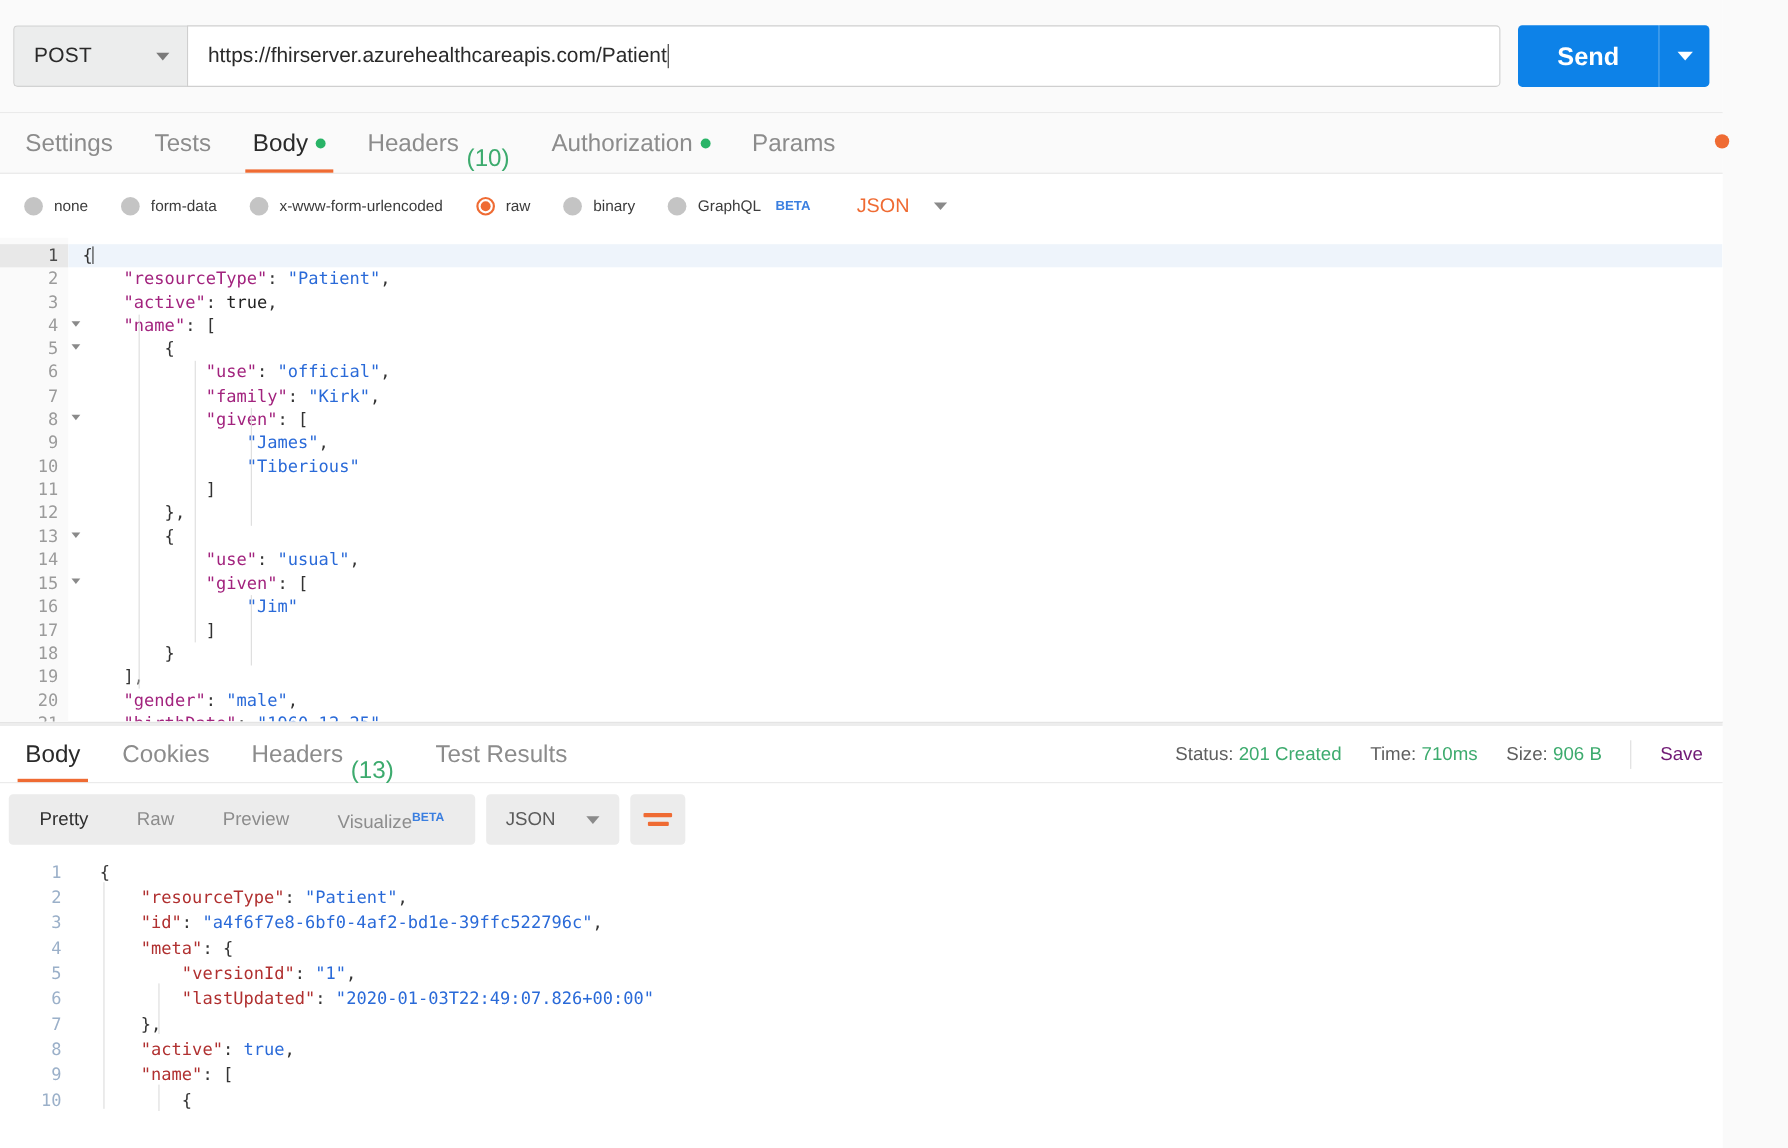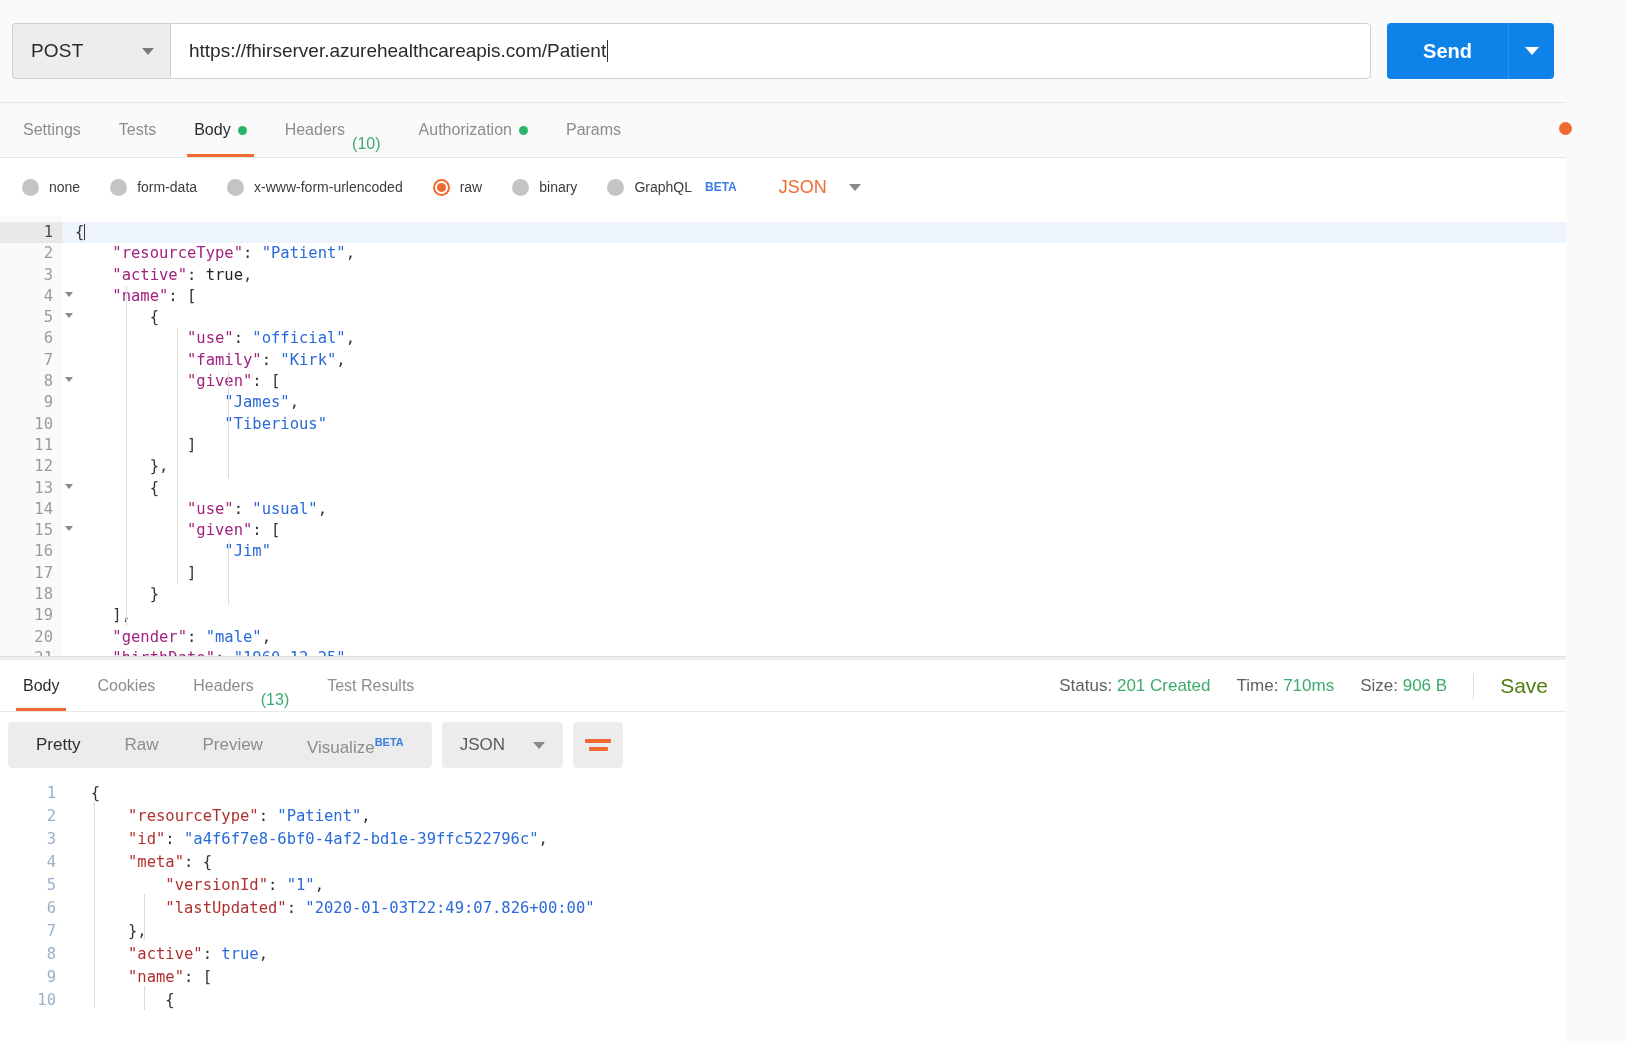--- a/index.html
+++ b/index.html
@@ -29,39 +29,39 @@
   .url-input {
     flex:1; height:56px; background:#fff;
     border:1px solid #cfcfcf; border-radius: 0 4px 4px 0;
     display:flex; align-items:center; padding: 0 18px;
     font-size: 19px; color:#2a2a2a; position:relative;
   }
   .url-text { white-space:nowrap; }
   .caret-bar { display:inline-block; width:1px; height:22px; background:#333; margin-left:1px; vertical-align:middle; }
   .send-group { margin-left: 16px; display:flex; height:56px; }
   .send-btn {
-    background:#0d82e8; color:#fff; font-size:20px; font-weight:bold;
+    background:#0d82e8; color:#fff; font-size:23px; font-weight:bold;
     display:flex; align-items:center; justify-content:center;
     padding: 0 36px; border-radius: 4px 0 0 4px; cursor:pointer;
   }
   .send-caret-btn {
     background:#0d82e8; width:46px; border-radius:0 4px 4px 0;
     display:flex; align-items:center; justify-content:center; cursor:pointer;
     border-left:1px solid #2b93ea;
   }
   .send-caret { width:0;height:0;border-left:7px solid transparent;border-right:7px solid transparent;border-top:8px solid #fff; }
 
   
   .req-tabs {
     height: 55px; background:#fafafa; display:flex; align-items:stretch;
     border-bottom:1px solid #e6e6e6; padding-left: 4px; position:relative; flex:0 0 auto;
   }
   .tab {
     display:flex; align-items:center; gap:7px; padding: 0 19px;
-    font-size:16px; color:#8c8c8c; cursor:pointer; position:relative;
+    font-size:22px; color:#8c8c8c; cursor:pointer; position:relative;
   }
   .tab.active { color:#2a2a2a; }
   .tab.active::after {
     content:""; position:absolute; left:12px; right:12px; bottom:0; height:3px; background:#ef6b33;
   }
   .tab .count { color:#3dab6e;margin-top:28px; }
   .dot-green { width:9px; height:9px; border-radius:50%; background:#29b467; display:inline-block; }
   .edge-orange {
     position:absolute; right:-6px; top:19px; width:13px; height:13px;
     border-radius:50%; background:#ef6b33;
@@ -119,21 +119,21 @@
   .resp-tabs {
     height: 52px; display:flex; align-items:stretch; padding-left: 4px;
     border-bottom:1px solid #e9e9e9; position:relative; flex:0 0 auto;
   }
   .resp-meta {
     margin-left:auto; display:flex; align-items:center; gap:26px;
     padding-right: 16px; font-size:17px; color:#5f5f5f;
   }
   .meta-val { color:#3dab6e; }
   .meta-sep { width:1px; height:26px; background:#dcdcdc; }
-  .save-link { color:#4d7c0f; font-size:21px; cursor:pointer; padding-right:2px; }
+  .save-link { color:#701a75; font-size:17px; cursor:pointer; padding-right:2px; }
 
   
   .fmt-row { height:66px; display:flex; align-items:center; padding-left:8px; gap:10px; flex:0 0 auto; }
   .fmt-group {
     background:#ececec; border-radius:4px; height:46px;
     display:flex; align-items:center; padding: 0 6px;
   }
   .fmt-btn { font-size:17px; color:#8c8c8c; padding: 0 22px; line-height:46px; cursor:pointer; }
   .fmt-btn.active { color:#2f2f2f; }
   .fmt-beta { font-size:11px; color:#3b7fe0; font-weight:bold; vertical-align:super; }

